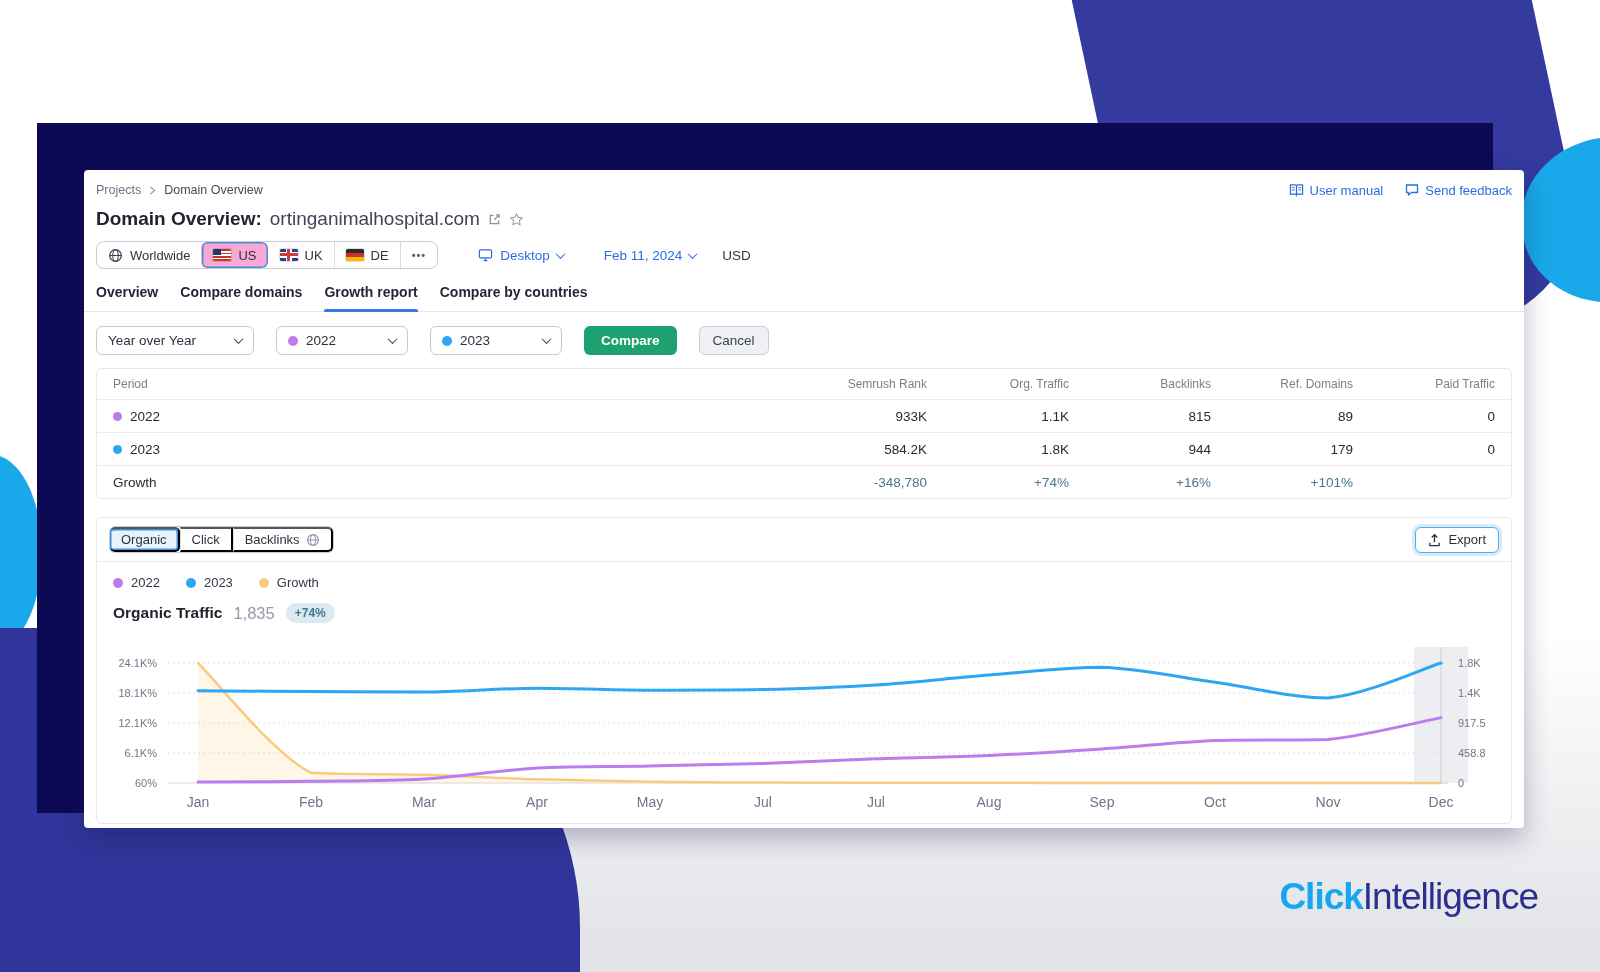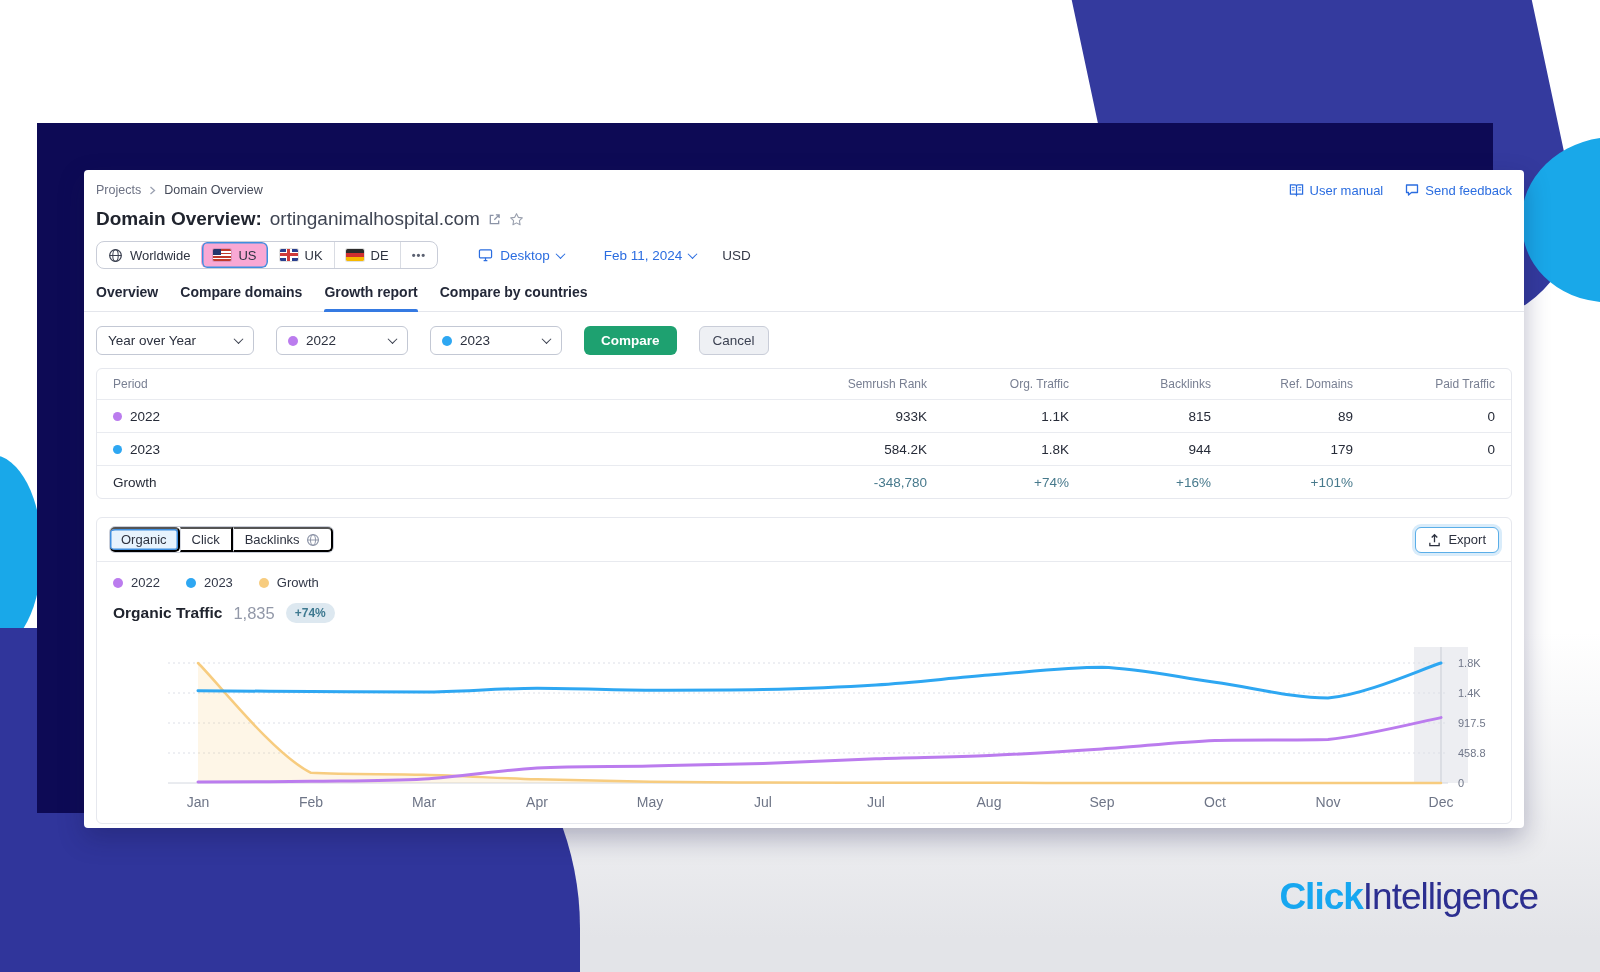--- a/index.html
+++ b/index.html
@@ -335,20 +335,27 @@
         </span>
       </div>
 
     <div class="metric-row">
       <span class="metric-label">Organic Traffic</span>
       <span class="metric-value">1,835</span>
       <span class="metric-badge">+74%</span>
     </div>
 
     <div class="chart-wrap">
+      <div class="axis-left">
+          <span style="top: 18px;">24.1K%</span>
+          <span style="top: 48px;">18.1K%</span>
+          <span style="top: 78px;">12.1K%</span>
+          <span style="top: 108px;">6.1K%</span>
+          <span style="top: 138px;">60%</span>
+        </div>
       <svg class="chart-svg" width="1310" height="150">
           <rect x="1246" y="8" width="54" height="136" fill="#edeef2"></rect>
           <line x1="0" y1="24" x2="1280" y2="24" stroke="#dcdfe7" stroke-dasharray="2 3" stroke-width="1"></line>
           <line x1="0" y1="54" x2="1280" y2="54" stroke="#dcdfe7" stroke-dasharray="2 3" stroke-width="1"></line>
           <line x1="0" y1="84" x2="1280" y2="84" stroke="#dcdfe7" stroke-dasharray="2 3" stroke-width="1"></line>
           <line x1="0" y1="114" x2="1280" y2="114" stroke="#dcdfe7" stroke-dasharray="2 3" stroke-width="1"></line>
           <line x1="0" y1="144" x2="1280" y2="144" stroke="#d4d8e0" stroke-dasharray="" stroke-width="1"></line>
           <line x1="1273" y1="8" x2="1273" y2="144" stroke="#c9cdd5" stroke-width="1"></line>
           <path d="M30 24C48.83333333333333 42.303534303534306 105.33333333333334 115.18503118503118 143 133.8212058212058C180.66666666666666 135.8170478170478 218.33333333333334 134.7359667359667 256 135.8170478170478C293.6666666666667 136.8981288981289 331.3333333333333 139.14345114345116 369 140.30769230769232C406.6666666666667 141.47193347193348 444.3333333333333 142.26195426195426 482 142.8024948024948C519.6666666666666 143.34303534303535 557.3333333333334 143.3846153846154 595 143.55093555093555C632.6666666666666 143.7172557172557 670.3333333333334 143.75051975051974 708 143.8004158004158C745.6666666666666 143.85031185031184 783.3333333333334 143.8336798336798 821 143.85031185031184C858.6666666666666 143.86694386694387 896.3333333333334 143.88357588357587 934 143.9002079002079C971.6666666666666 143.91683991683993 1009.3333333333334 143.93762993762994 1047 143.95010395010394C1084.6666666666667 143.96257796257794 1122.3333333333333 143.96673596673597 1160 143.97505197505197C1197.6666666666667 143.98336798336797 1254.1666666666667 143.995841995842 1273 144L1273 144L30 144Z" fill="rgba(248,205,124,0.18)" stroke="none"></path>
           <path d="M30 24C48.83333333333333 42.303534303534306 105.33333333333334 115.18503118503118 143 133.8212058212058C180.66666666666666 135.8170478170478 218.33333333333334 134.7359667359667 256 135.8170478170478C293.6666666666667 136.8981288981289 331.3333333333333 139.14345114345116 369 140.30769230769232C406.6666666666667 141.47193347193348 444.3333333333333 142.26195426195426 482 142.8024948024948C519.6666666666666 143.34303534303535 557.3333333333334 143.3846153846154 595 143.55093555093555C632.6666666666666 143.7172557172557 670.3333333333334 143.75051975051974 708 143.8004158004158C745.6666666666666 143.85031185031184 783.3333333333334 143.8336798336798 821 143.85031185031184C858.6666666666666 143.86694386694387 896.3333333333334 143.88357588357587 934 143.9002079002079C971.6666666666666 143.91683991683993 1009.3333333333334 143.93762993762994 1047 143.95010395010394C1084.6666666666667 143.96257796257794 1122.3333333333333 143.96673596673597 1160 143.97505197505197C1197.6666666666667 143.98336798336797 1254.1666666666667 143.995841995842 1273 144" fill="none" stroke="#f7cc7f" stroke-width="2.5" stroke-linecap="round" stroke-linejoin="round"></path>

